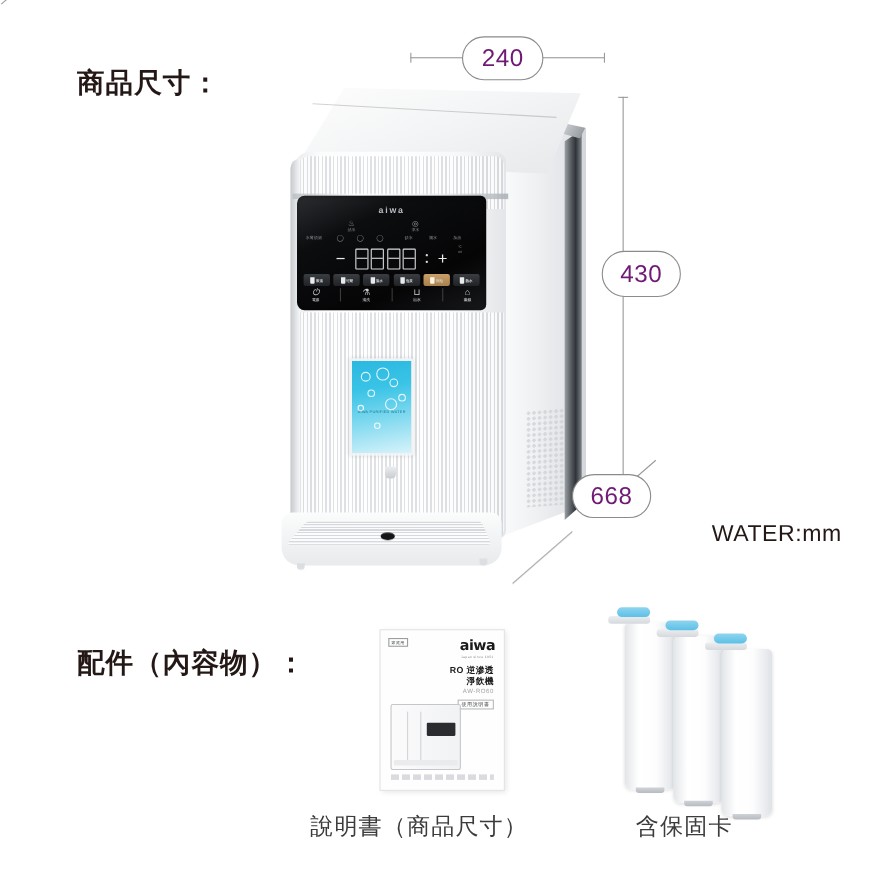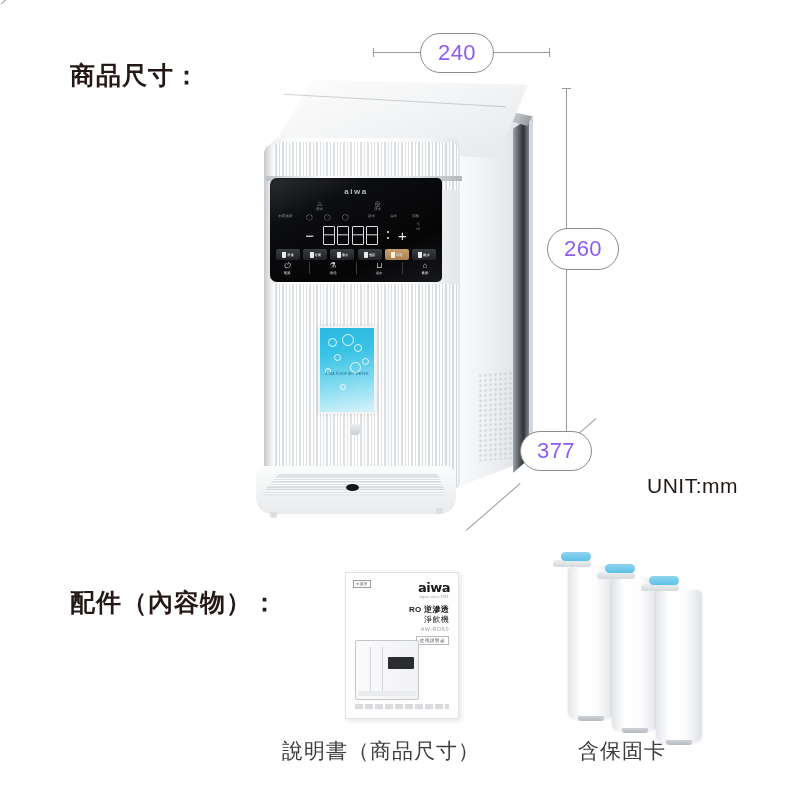--- a/index.html
+++ b/index.html
@@ -14,21 +14,21 @@
     font-size:25px;font-weight:bold;letter-spacing:1px;color:#231815;
     white-space:nowrap;
   }
   #dims-heading{left:70px;top:59px;}
   #acc-heading{left:70px;top:586px;font-family:Liberation Mono, monospace;}
 
   
   .callout{
     border:1.3px solid #8b8b8b;border-radius:22px;background:#ffffff;
     display:flex;align-items:center;justify-content:center;
-    font-size:22px;color:#8b5cf6;letter-spacing:.5px;z-index:40;
+    font-size:22px;color:#701a75;letter-spacing:.5px;z-index:40;
   }
   #callout-240{left:420px;top:33px;width:72px;height:38px;}
   #callout-430{left:547px;top:228px;width:70px;height:40px;}
   #callout-475{left:520px;top:431px;width:70px;height:38px;}
 
   .dimline{background:#9a9a9a;z-index:30;}
   .dimline.h{height:1.2px;}
   .dimline.v{width:1.2px;}
   .tick{background:#9a9a9a;z-index:30;}
   .tick.v{width:1.2px;height:9px;}
@@ -228,21 +228,21 @@
   .badge-home{
     position:absolute;left:2px;top:2px;font-size:3.6px;color:#4a4d51;
     border:.7px solid #9a9da1;padding:1px 2px;letter-spacing:.3px;
   }
   .manual-logo{
     position:absolute;right:3px;top:2px;font-size:13px;font-weight:bold;
     letter-spacing:-.5px;color:#1a1a1c;font-family:"DejaVu Sans",sans-serif;
   }
   .manual-sub{position:absolute;right:4px;top:17px;font-size:3px;color:#8b8e92;letter-spacing:.4px;}
   .manual-t1{position:absolute;right:4px;top:26px;font-size:8px;color:#1a1a1c;font-weight:bold;letter-spacing:.3px;}
-  .manual-t2{position:absolute;right:4px;top:36px;font-size:8px;color:#1a1a1c;font-weight:normal;letter-spacing:.3px;}
+  .manual-t2{position:absolute;right:4px;top:36px;font-size:8px;color:#1a1a1c;font-weight:bold;letter-spacing:.3px;}
   .manual-model{position:absolute;right:4px;top:48px;font-size:5.5px;color:#9ea1a5;letter-spacing:.5px;}
   .manual-use{
     position:absolute;right:4px;top:58px;font-size:4.6px;color:#4a4d51;
     border:.7px solid #b6b9bd;padding:1px 3px;letter-spacing:.5px;
   }
   .manual-fig{
     position:absolute;left:4px;top:62px;width:62px;height:58px;
     border:.8px solid #c3c6ca;border-radius:2px;
     background:linear-gradient(90deg,#fbfbfc,#f1f2f4);
   }
@@ -291,28 +291,28 @@
 <div class="abs dimline h" id="dl-w-left"></div>
 <div class="abs dimline h" id="dl-w-right"></div>
 <div class="abs tick v" id="tick-w-left"></div>
 <div class="abs tick v" id="tick-w-right"></div>
 <div class="abs callout" id="callout-240">240</div>
 
 <div class="abs dimline v" id="dl-h-top"></div>
 <div class="abs dimline v" id="dl-h-bot"></div>
 <div class="abs tick h" id="tick-h-top"></div>
 <div class="abs tick h" id="tick-h-bot"></div>
-<div class="abs callout" id="callout-430">260</div>
+<div class="abs callout" id="callout-430">430</div>
 
 <div class="diag" id="dl-d-upper"></div>
 <div class="diag" id="dl-d-lower"></div>
 <div id="tick-d"></div>
-<div class="abs callout" id="callout-475">377</div>
-
-<div class="abs" id="unit-label">UNIT:mm</div>
+<div class="abs callout" id="callout-475">668</div>
+
+<div class="abs" id="unit-label">WATER:mm</div>
 
 <div class="abs" id="purifier">
 
   <div class="side-face"></div>
   <div class="side-vent"></div>
   <div class="rear-strip"></div>
   <div class="rear-strip-top"></div>
 
   <div class="lid"></div>
   <div class="lid-seam"></div>

